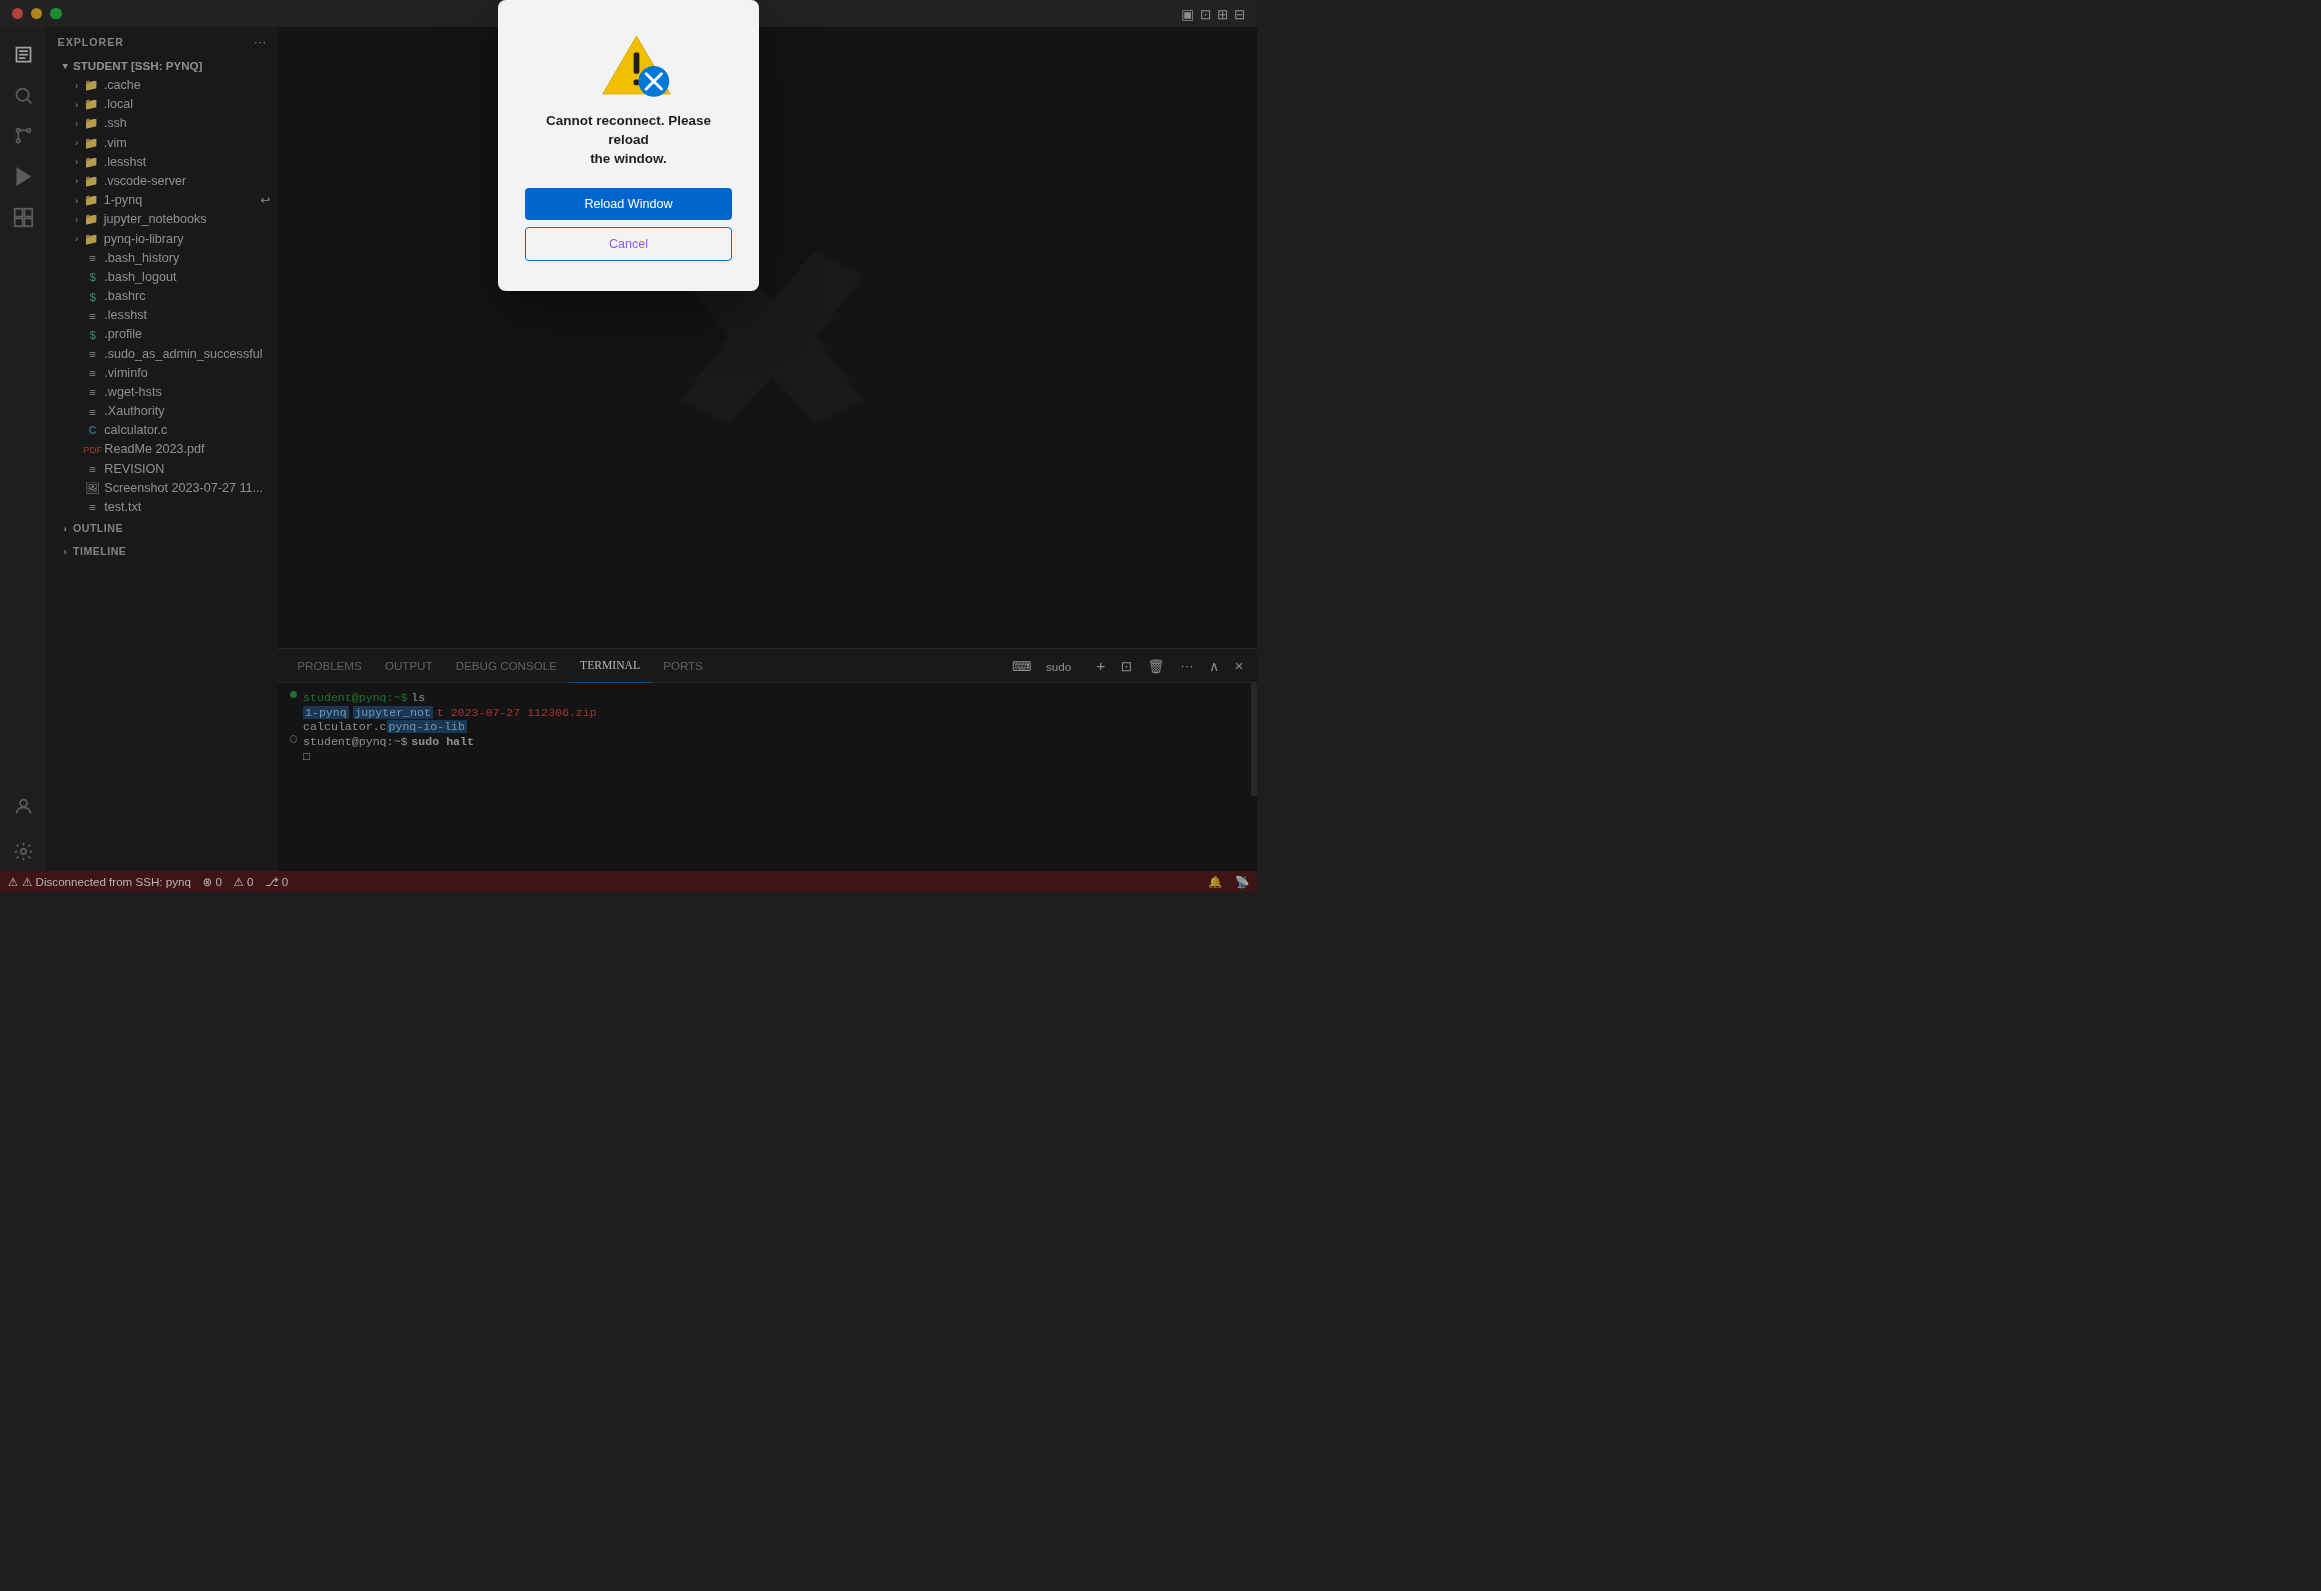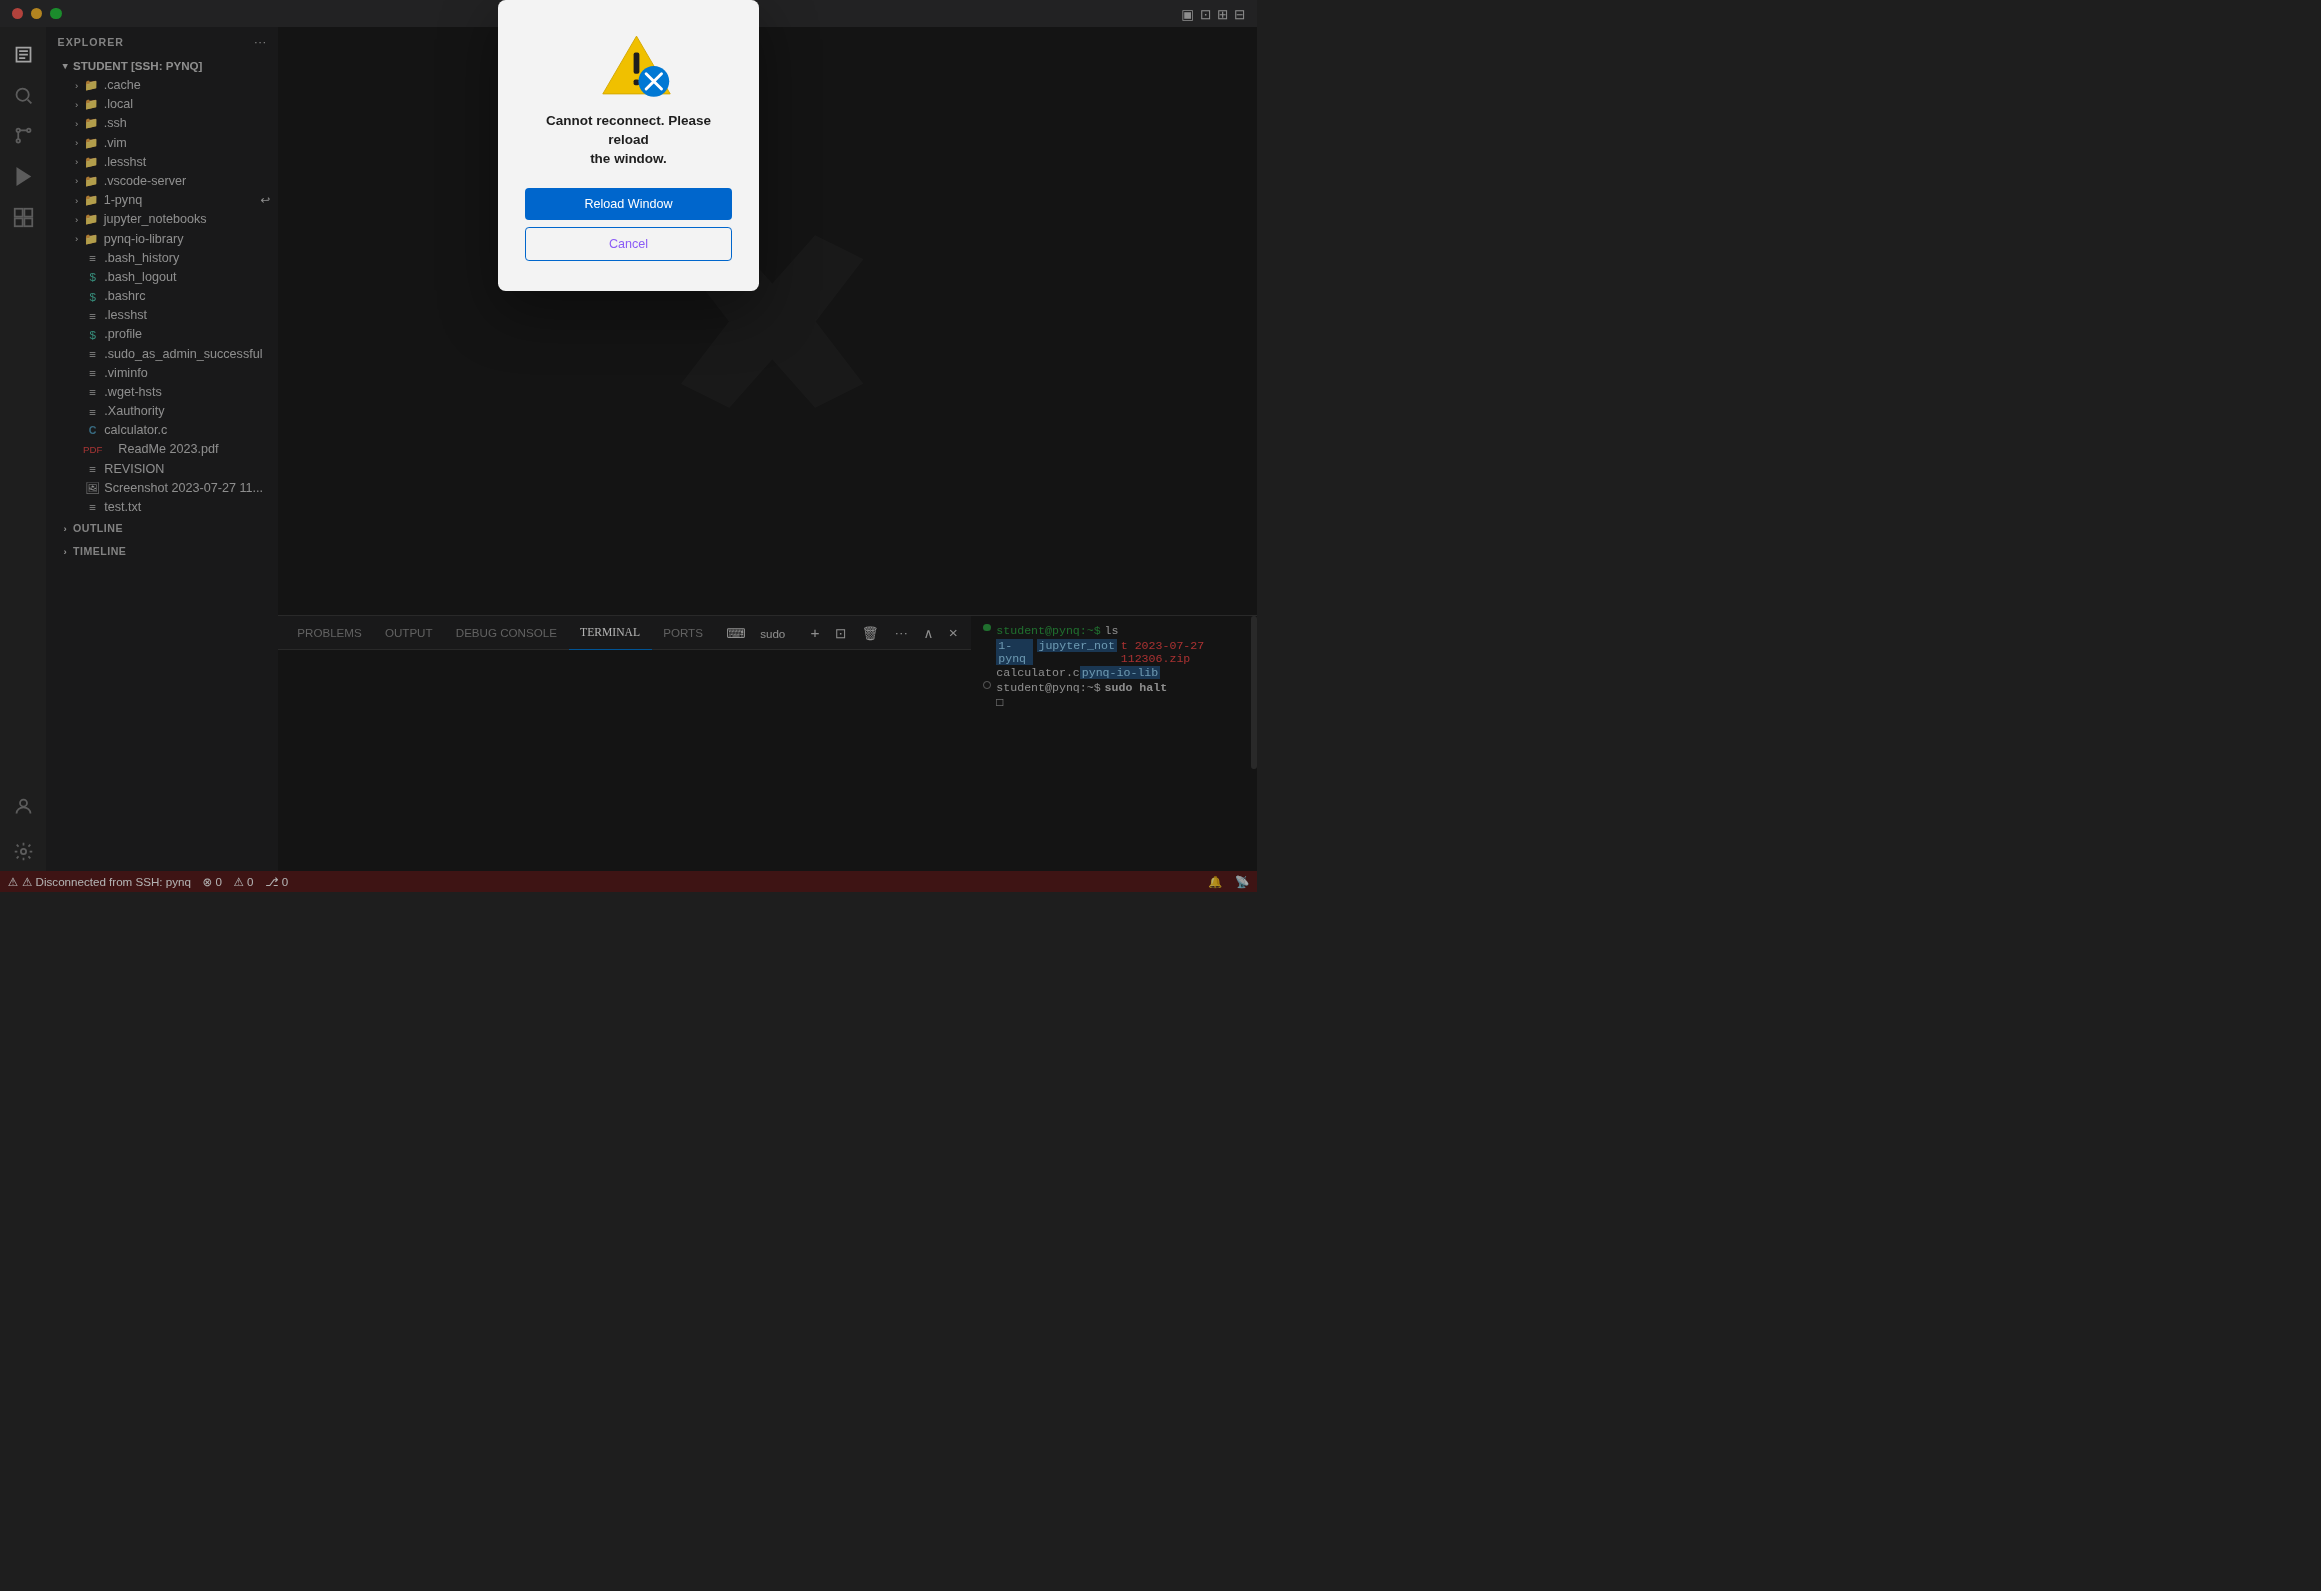--- a/index.html
+++ b/index.html
@@ -194,25 +194,25 @@
       position: relative;
     }
     .vscode-logo {
       opacity: 0.07;
       width: 193px;
       height: 193px;
     }
 
     
     .terminal-panel {
-      height: 256px;
+      height: 223px;
       background: #1e1e1e;
       border-top: 1px solid #3c3c3c;
       display: flex;
-      flex-direction: row;
+      flex-direction: column;
     }
     .panel-tabs {
       display: flex;
       align-items: center;
       background: #252526;
       height: 34px;
       padding: 0 7.7px;
       border-bottom: 1px solid #3c3c3c;
     }
     .panel-tab {
@@ -522,21 +522,21 @@
         <span class="item-label">.wget-hsts</span>
       </div>
       <div class="tree-item" style="padding-left:39px;">
         <span class="tree-icon" style="color:#cccccc;">≡</span>
         <span class="item-label">.Xauthority</span>
       </div>
       <div class="tree-item" style="padding-left:39px;">
         <span class="tree-icon file-icon-c" style="font-weight:700;font-size:10.6px;">C</span>
         <span class="item-label">calculator.c</span>
       </div>
-      <div class="tree-item" style="padding-left:39px;gap:14px;">
+      <div class="tree-item" style="padding-left:39px;">
         <span class="tree-icon file-icon-pdf" style="font-size:9.7px;">PDF</span>
         <span class="item-label">ReadMe 2023.pdf</span>
       </div>
       <div class="tree-item" style="padding-left:39px;">
         <span class="tree-icon" style="color:#cccccc;">≡</span>
         <span class="item-label">REVISION</span>
       </div>
       <div class="tree-item" style="padding-left:39px;">
         <span class="tree-icon" style="color:#cccccc;">🖼</span>
         <span class="item-label">Screenshot 2023-07-27 11...</span>

